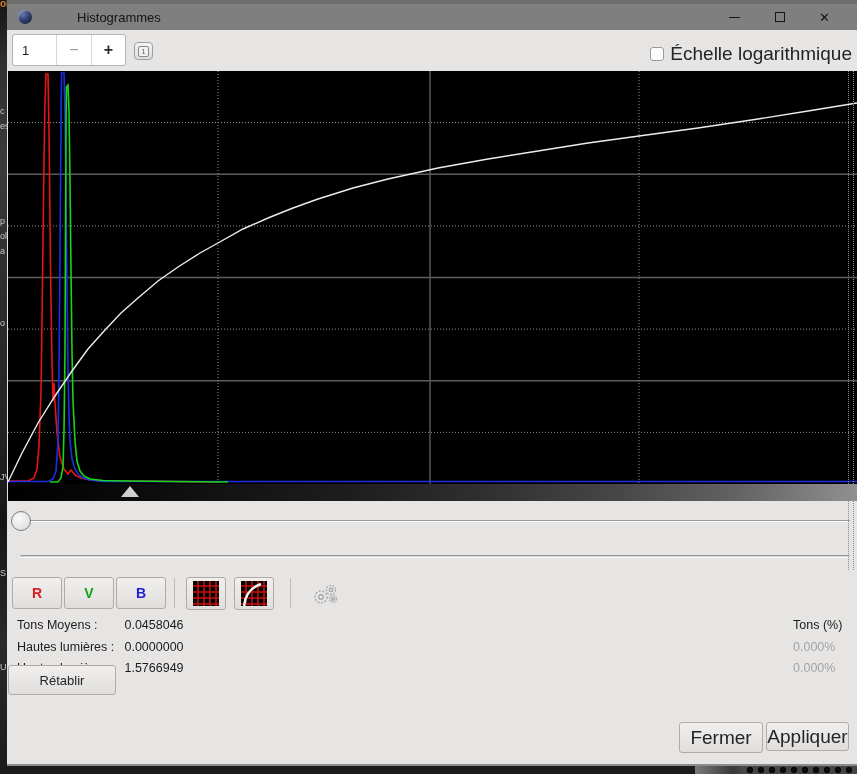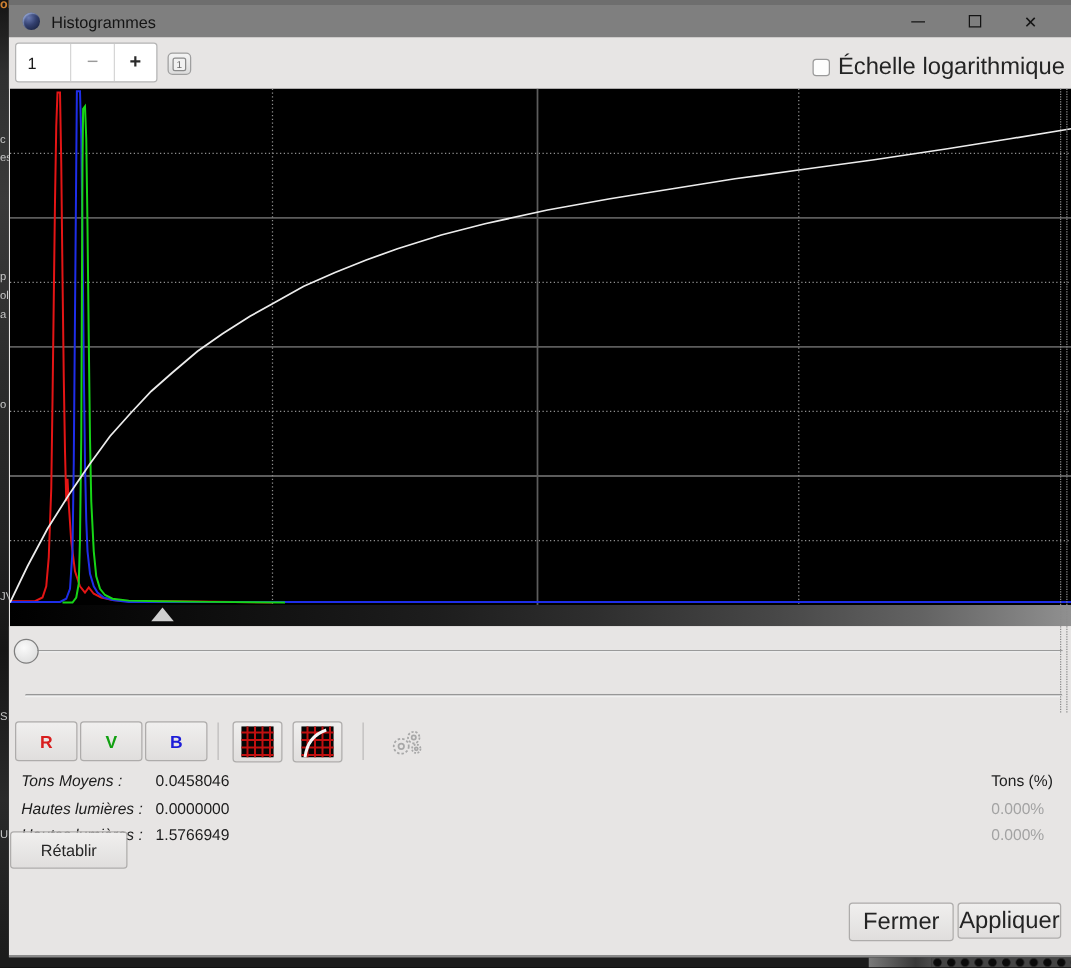--- a/index.html
+++ b/index.html
@@ -32,21 +32,21 @@
     background-size:11px 8px; background-repeat:repeat-x;
   }
   
   .dialog {
     position:absolute; left:7px; top:0; width:850px; height:766px;
     background:#e7e5e4; border-bottom:2px solid #8b8b8b;
   }
   .win-topedge { position:absolute; left:0; top:0; width:850px; height:4px; background:#6e6e6e; }
   .titlebar {
     position:absolute; left:0; top:4px; width:850px; height:26px;
-    background:#7f7f7f; display:flex; align-items:center;
+    background:#7f7f7f; display:flex; align-items:center;gap:36px;
   }
   .app-icon {
     width:14px; height:14px; border-radius:50%; margin-left:11px;
     background:radial-gradient(circle at 35% 30%, #6a7ab0 0%, #33406f 45%, #101830 100%);
     box-shadow:inset 1px 1px 1px rgba(200,220,255,.5);
   }
   .title-text { font-size:13px; color:#141414; margin-left:9px; }
   .win-controls { position:absolute; right:10px; top:0; height:26px; display:flex; align-items:center; }
   .win-btn { width:45px; height:26px; display:flex; align-items:center; justify-content:center; color:#141414; }
   .glyph-min { width:11px; height:1px; background:#141414; }
@@ -108,25 +108,25 @@
     font-size:19px; display:flex; align-items:center; justify-content:center;
     color:#242424;
   }
   .ch-btn { position:absolute; top:0; width:50px; height:32px; font-weight:bold; font-size:14px; }
   .vsep { position:absolute; top:1px; height:30px; width:1px; background:#bdbbba; }
   .icon-btn { position:absolute; top:0; width:40px; height:33px; }
   .gears { position:absolute; left:305px; top:5px; }
   
   .stats { position:absolute; left:0; top:615px; width:850px; }
   .stat-row { position:absolute; left:10px; font-size:12.5px; color:#1c1c1c; }
-  .stat-label { display:inline-block; width:104px;font-style:italic; }
+  .stat-label { display:inline-block; width:104px; }
   .stat-value { display:inline-block; }
   .perte-header { position:absolute; left:786px; font-size:12.5px; color:#1c1c1c; }
   .perte-val { position:absolute; left:786px; font-size:12.5px; color:#a3a3a3; }
-  .reset-btn { position:absolute; left:1px; top:665px; width:94px; height:30px; font-size:13px; }
+  .reset-btn { position:absolute; left:1px; top:665px; width:108px; height:30px; font-size:13px; }
   .bottom-btns { position:absolute; left:0; top:722px; width:850px; height:31px; }
   .fermer-btn { position:absolute; left:672px; top:0; width:84px; height:31px; }
   .appliquer-btn { position:absolute; left:759px; top:0; width:83px; height:29px; }
 </style>
 </head>
 <body>
 
 <div class="left-strip">
   <span class="frag-top" style="top:-2px">ol</span>
   <span style="top:106px">c</span>

